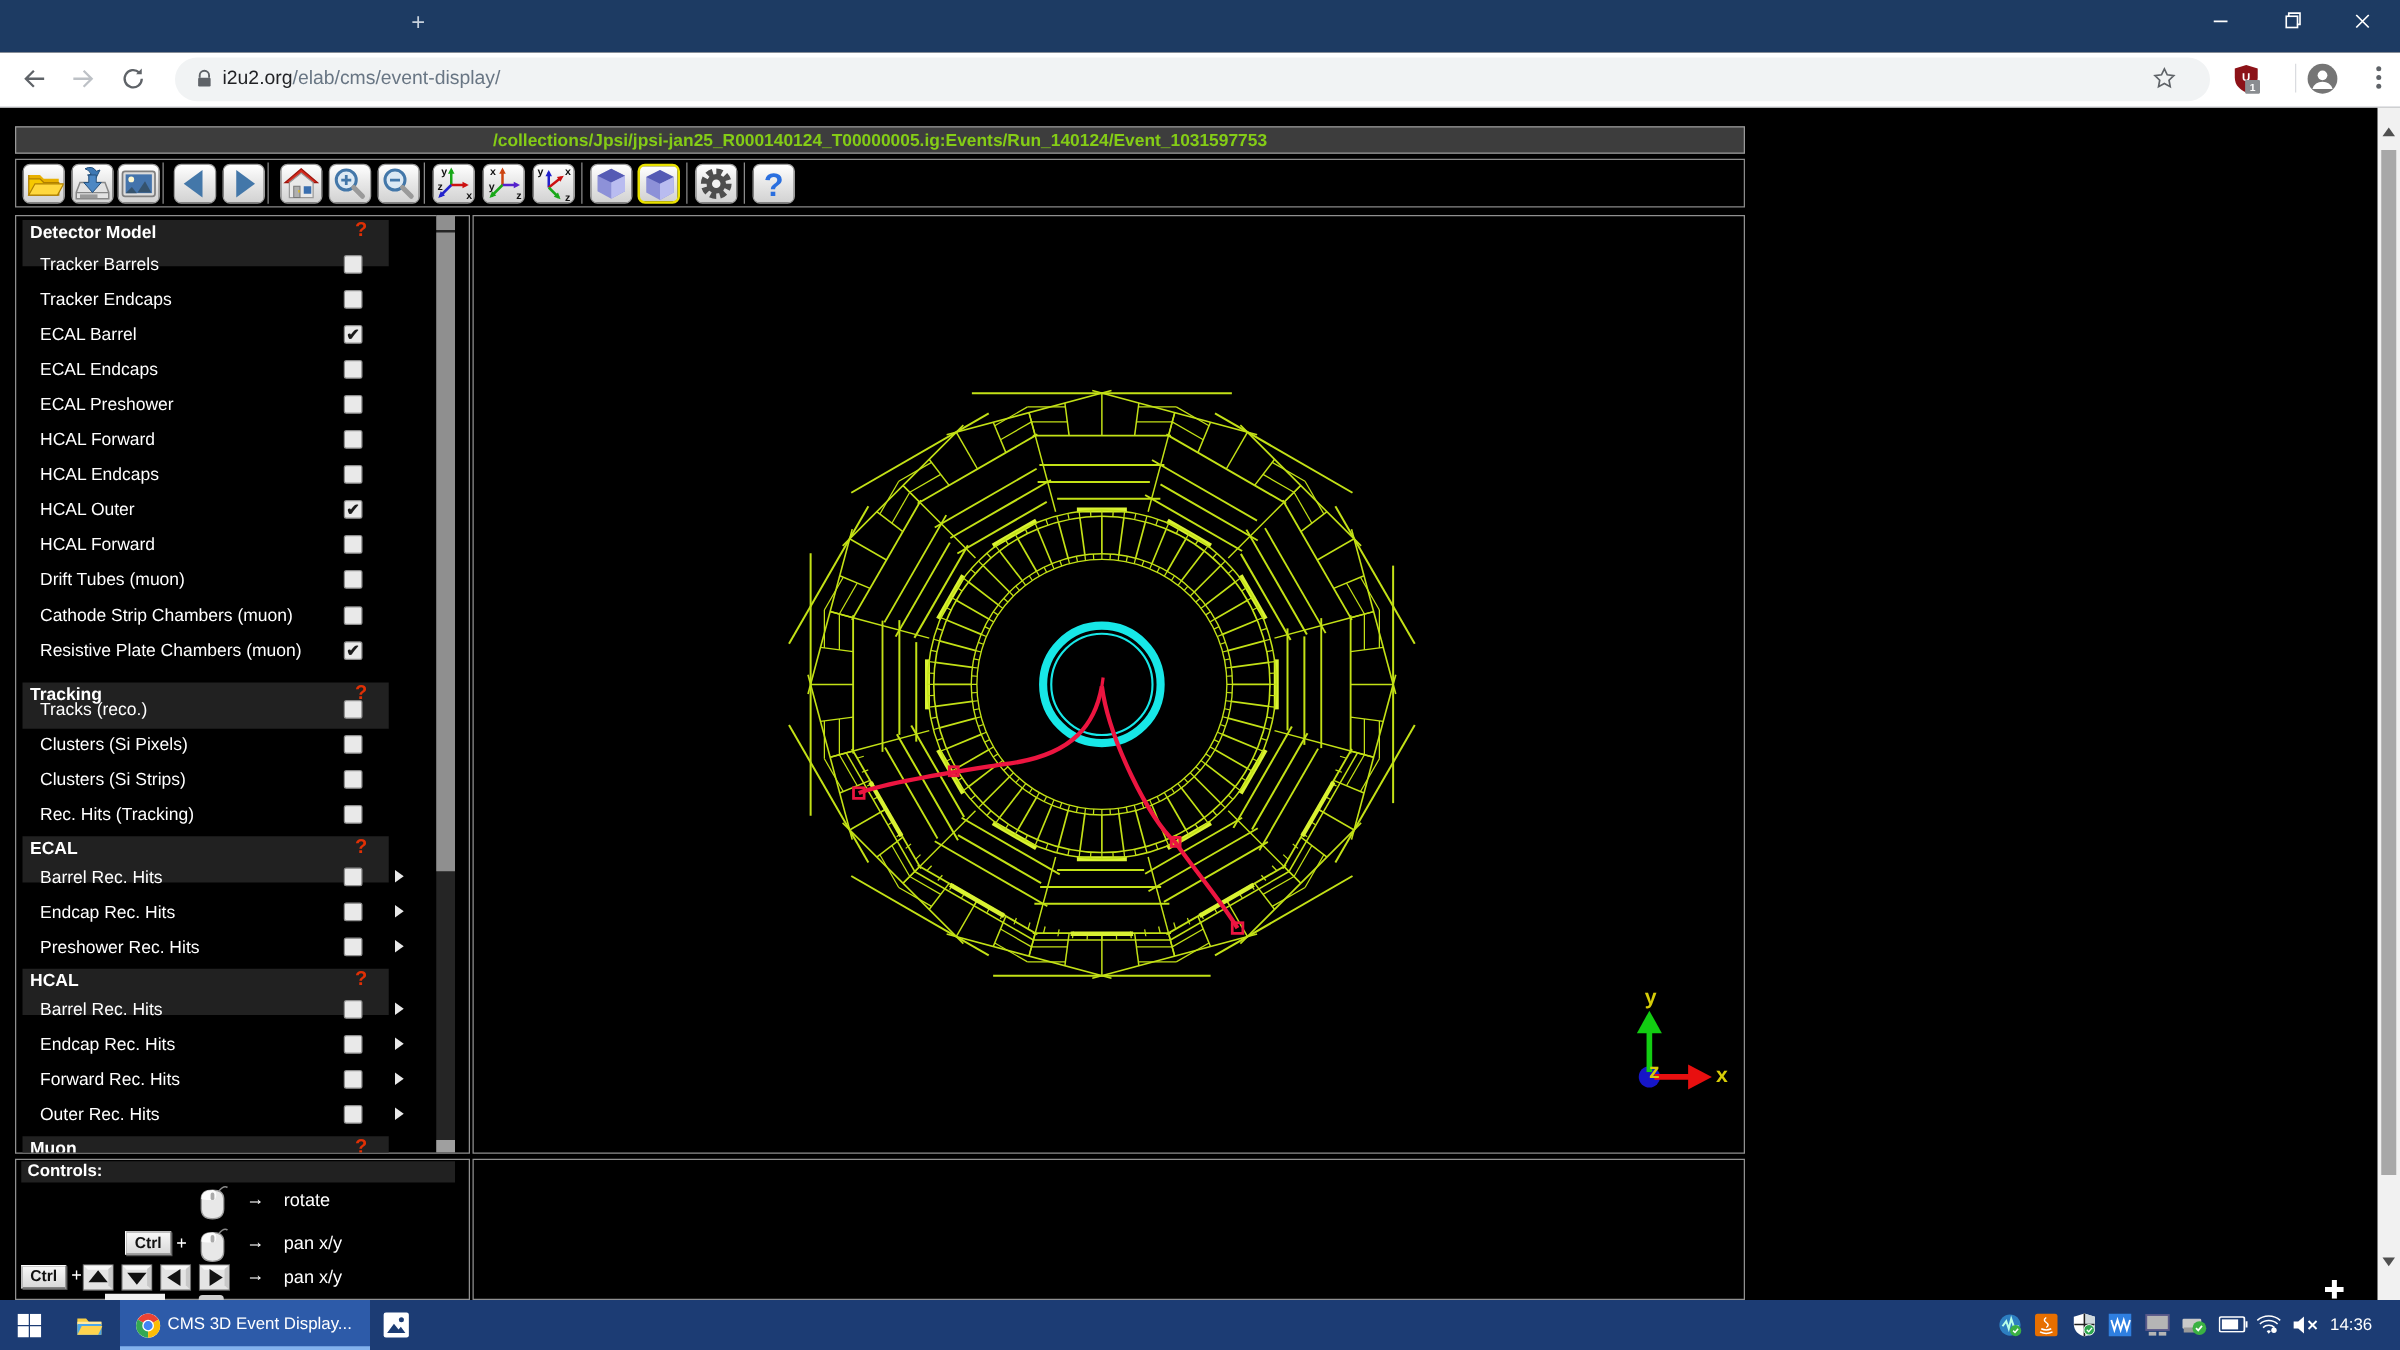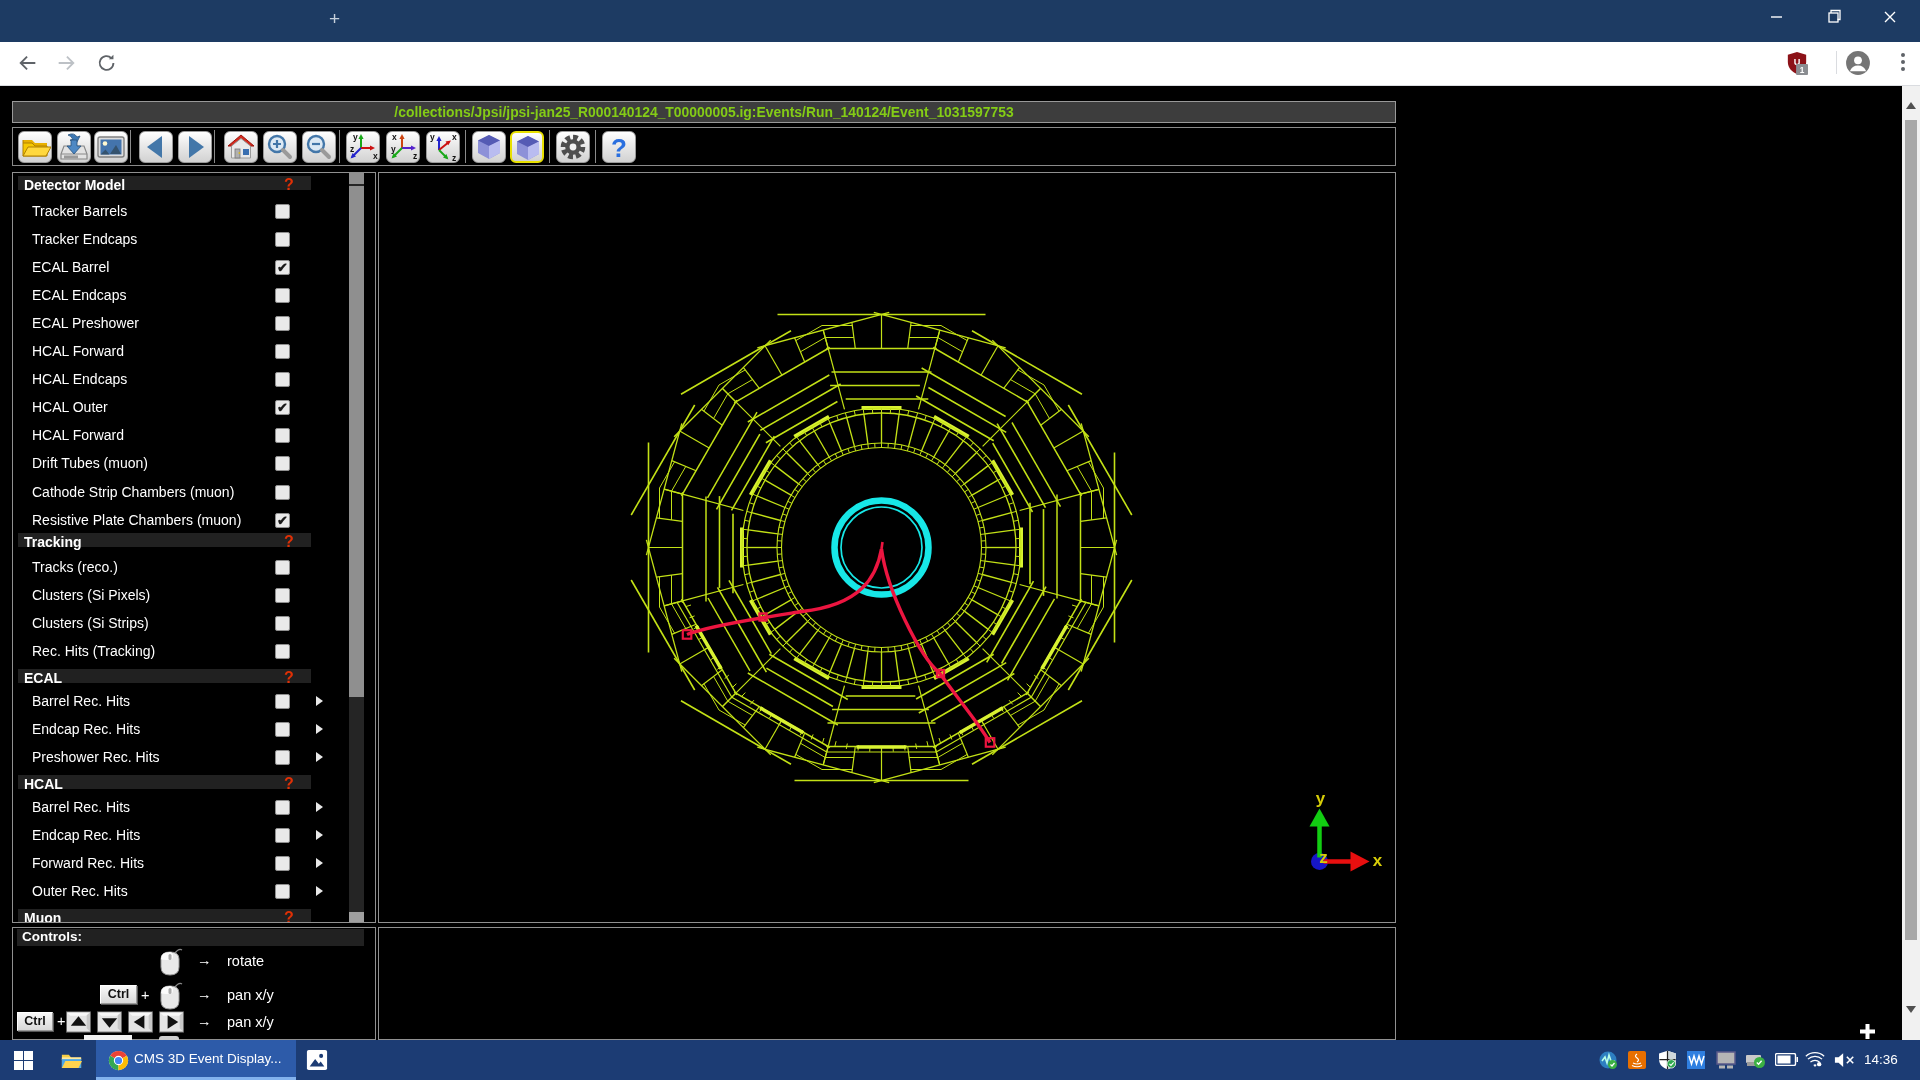--- a/index.html
+++ b/index.html
@@ -28,21 +28,21 @@
   .panel { border:1.5px solid #909090; background:#000; }
   #apptitle { left:12px; top:101px; width:1384px; height:22px; background:#3d3d3d;
     border:1px solid #999; color:#84cc16; font-weight:bold;
     text-align:center; line-height:20px; font-size:13.9px; }
   #appbar { left:12px; top:127px; width:1384px; height:39px; border:1px solid #8a8a8a; }
   .tbtn { top:3px; width:34px; height:32px; border:1px solid #9a9a9a; border-radius:6px;
     background:linear-gradient(#ffffff,#e9e9e9 45%,#d2d2d2); }
   .tsep { top:2px; width:1px; height:33px; background:#8a8a8a; }
 
   #tree { left:12px; top:172px; width:364px; height:751px; overflow:hidden; }
-  .shead { position:absolute; left:5px; width:293px; height:14px; background:#212121;
+  .shead { position:absolute; left:5px; width:293px; height:37px; background:#212121;
     color:#fff; font-weight:bold; font-size:14px; line-height:18px; padding-left:6px; }
   .shead .q { position:absolute; left:266px; top:0; color:#e03005; font-size:16px; font-weight:bold; }
   .titem { position:absolute; left:19px; color:#fff; font-size:14px; white-space:nowrap; }
   .cb { position:absolute; left:262px; width:15px; height:15px; background:#e9e9e9;
     border:1px solid #8f8f8f; border-radius:2px; color:#1a1a1a; font-size:13px;
     line-height:14px; text-align:center; font-weight:bold; }
   .exp { position:absolute; left:303px; width:0; height:0; border-left:7px solid #e8e8e8;
     border-top:5.5px solid transparent; border-bottom:5.5px solid transparent; }
   #treescroll { left:349px; top:172px; width:15px; height:750px; background:#252525; }
 
@@ -87,20 +87,30 @@
   <svg class="abs navic" style="left:17px;" viewBox="0 0 24 24">
       <path d="M20 12 H5 M11 5 l-7 7 7 7" stroke="#5f6368" stroke-width="2" fill="none"></path>
     </svg>
   <svg class="abs navic" style="left:55px;" viewBox="0 0 24 24">
       <path d="M4 12 H19 M13 5 l7 7 -7 7" stroke="#bdc1c6" stroke-width="2" fill="none"></path>
     </svg>
   <svg class="abs navic" style="left:96px;" viewBox="0 0 24 24">
       <path d="M19 12 a7.5 7.5 0 1 1 -2.2-5.3" stroke="#5f6368" stroke-width="2" fill="none"></path>
       <path d="M19 3 v5 h-5 z" fill="#5f6368"></path>
     </svg>
+  <div class="abs" id="omnibox">
+    <svg class="abs" style="left:16px;top:9px;" width="15" height="17" viewBox="0 0 24 24">
+        <path d="M6 10 V7 a6 6 0 0 1 12 0 v3" stroke="#5f6368" stroke-width="2.4" fill="none"></path>
+        <rect x="4" y="10" width="16" height="11" rx="1.5" fill="#5f6368"></rect>
+      </svg>
+    <span class="url">i2u2.org<span style="color:#697684;">/elab/cms/event-display/</span></span>
+    <svg class="abs" style="left:1582px;top:7px;" width="19" height="19" viewBox="0 0 24 24">
+        <path d="M12 2.6 l2.9 6 6.6 .9 -4.8 4.6 1.2 6.5 -5.9-3.1 -5.9 3.1 1.2-6.5 -4.8-4.6 6.6-.9 z" fill="none" stroke="#5f6368" stroke-width="1.7"></path>
+      </svg>
+  </div>
   <svg class="abs" style="left:1786px;top:8px;" width="22" height="26" viewBox="0 0 24 26">
       <path d="M12 1 L22 4 V12 C22 19 17 23 12 25 C7 23 2 19 2 12 V4 Z" fill="#8c1218"></path>
       <text x="12" y="15" font-size="10" font-weight="bold" fill="#fff" text-anchor="middle">U</text>
       <rect x="11" y="14" width="13" height="12" rx="1" fill="#8a8d91"></rect>
       <text x="17.5" y="23.5" font-size="9" font-weight="bold" fill="#fff" text-anchor="middle">1</text>
     </svg>
   <div class="abs" style="left:1836px;top:9px;width:1px;height:23px;background:#dadce0;"></div>
   <svg class="abs" style="left:1845px;top:8px;" width="26" height="26" viewBox="0 0 24 24">
       <circle cx="12" cy="12" r="11" fill="#757575"></circle>
       <circle cx="12" cy="9.5" r="3.6" fill="#fff"></circle>
@@ -234,21 +244,21 @@
 <span class="titem" style="top:226.35000000000008px;">HCAL Outer</span>
     <span class="cb" style="top:227.35000000000008px;">✔</span>
 <span class="titem" style="top:254.4000000000001px;">HCAL Forward</span>
     <span class="cb" style="top:255.4000000000001px;"></span>
 <span class="titem" style="top:282.4500000000001px;">Drift Tubes (muon)</span>
     <span class="cb" style="top:283.4500000000001px;"></span>
 <span class="titem" style="top:310.5000000000001px;">Cathode Strip Chambers (muon)</span>
     <span class="cb" style="top:311.5000000000001px;"></span>
 <span class="titem" style="top:338.55000000000007px;text-align:right;">Resistive Plate Chambers (muon)</span>
     <span class="cb" style="top:339.55000000000007px;">✔</span>
-<div class="shead" style="top:360px;">Tracking<span class="q">?</span></div>
+<div class="shead" style="top:373px;">Tracking<span class="q">?</span></div>
 <span class="titem" style="top:385.70000000000005px;">Tracks (reco.)</span>
     <span class="cb" style="top:386.70000000000005px;"></span>
 <span class="titem" style="top:413.9000000000001px;">Clusters (Si Pixels)</span>
     <span class="cb" style="top:414.9000000000001px;"></span>
 <span class="titem" style="top:442.1px;">Clusters (Si Strips)</span>
     <span class="cb" style="top:443.1px;"></span>
 <span class="titem" style="top:470.30000000000007px;">Rec. Hits (Tracking)</span>
     <span class="cb" style="top:471.30000000000007px;"></span>
 <div class="shead" style="top:495.5px;">ECAL<span class="q">?</span></div>
 <span class="titem" style="top:520.0px;">Barrel Rec. Hits</span>

